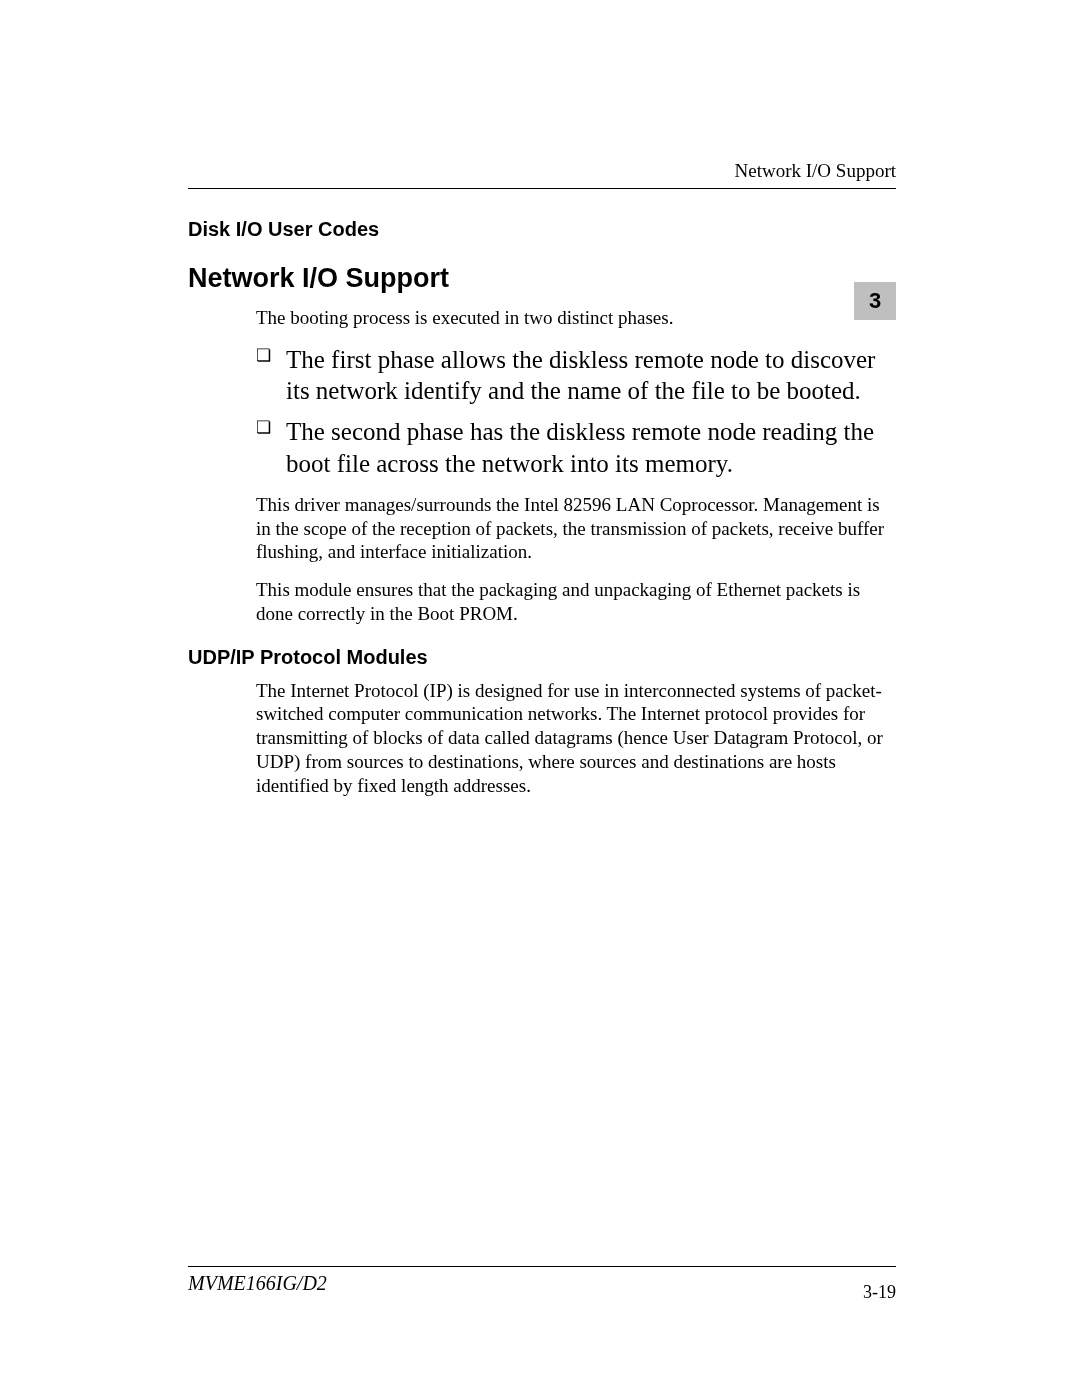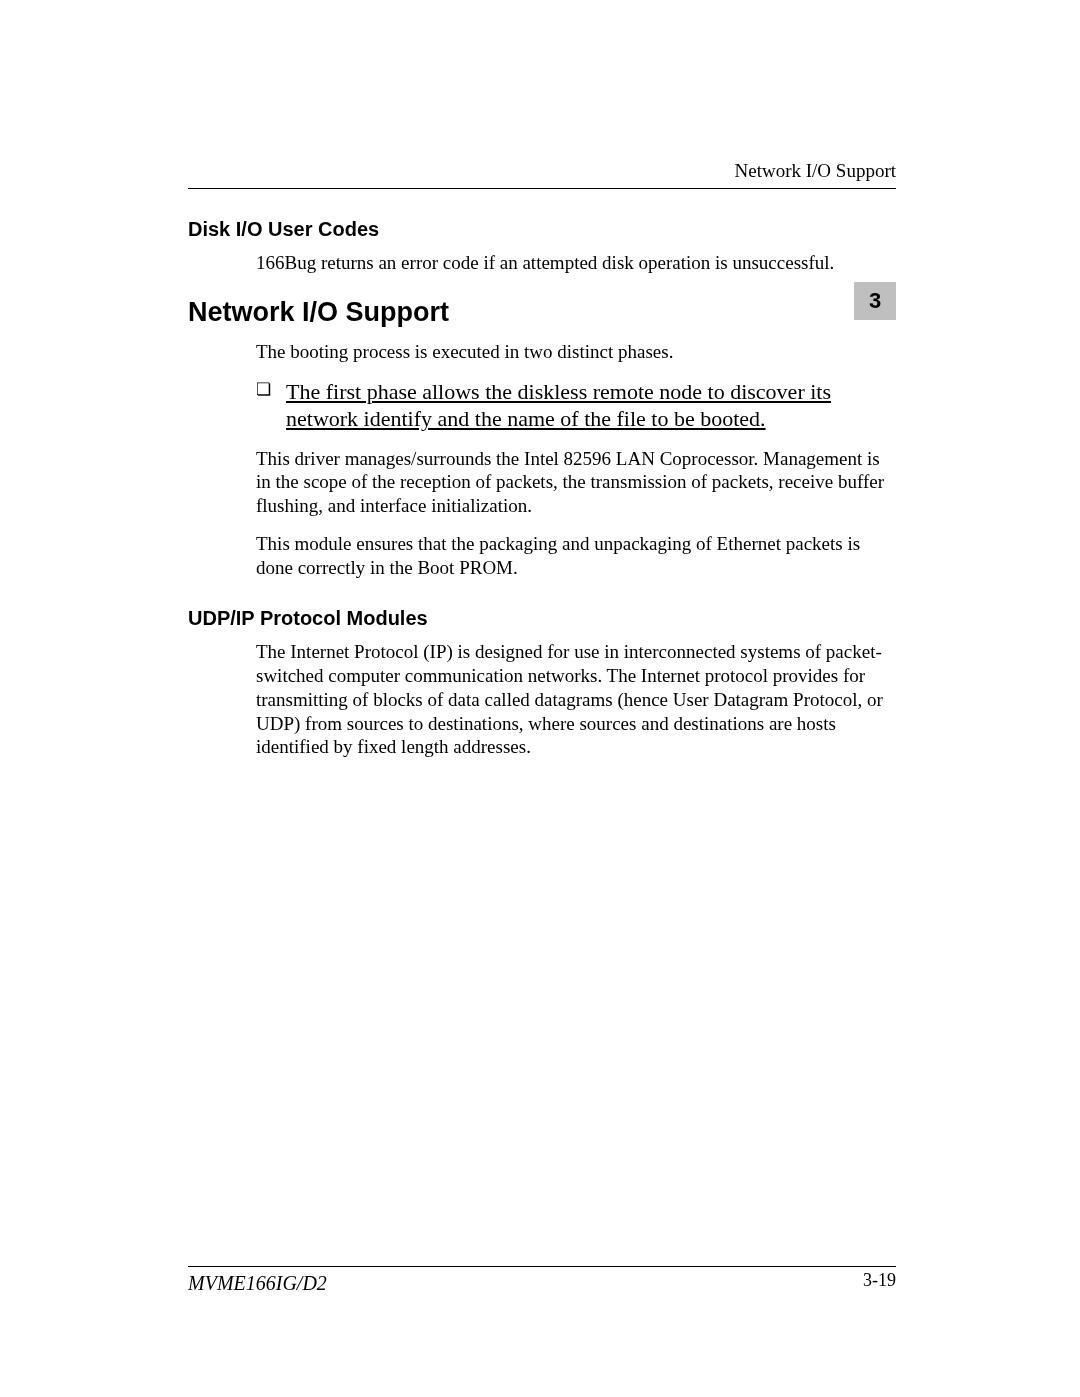--- a/index.html
+++ b/index.html
@@ -73,24 +73,23 @@
     text-align: left;
   }
   ul.boxlist {
     list-style: none;
     padding: 0;
     margin: 0 0 14px 0;
   }
   ul.boxlist li {
     position: relative;
     padding-left: 30px;
-    font-size: 22px;
+    font-size: 25px;
     line-height: 1.25;
     margin-bottom: 10px;
-    text-decoration: underline;
   }
   ul.boxlist li::before {
     content: "❏";
     position: absolute;
     left: 0;
     top: 1px;
     font-size: 17px;
   }
   .footer-rule {
     position: absolute;
@@ -103,57 +102,55 @@
     position: absolute;
     left: 188px;
     bottom: 102px;
     font-style: italic;
     font-size: 20px;
     font-family: "Palatino Linotype", Palatino, Georgia, serif;
   }
   .footer-right {
     position: absolute;
     right: 184px;
-    bottom: 106px;
+    bottom: 94px;
     font-size: 18px;
     font-family: "Palatino Linotype", Palatino, Georgia, serif;
     margin-left: 41px;
   }
 </style>
 </head>
 <body>
 
 <div class="page">
 
   <div class="running-head">Network I/O Support</div>
   <div class="top-rule"></div>
 
   <div class="chapter-tab">3</div>
 
   <div class="content">
 
     <h2 class="subhead">Disk I/O User Codes</h2>
-    <div class="body-indent">
-      <p>166Bug returns an error code if an attempted disk operation is unsuccessful.</p>
-    </div>
 
     <h1 class="section">Network I/O Support</h1>
     <div class="body-indent">
       <p>The booting process is executed in two distinct phases.</p>
       <ul class="boxlist">
         <li>The first phase allows the diskless remote node to discover its network identify and the name of the file to be booted.</li>
+        <li>The second phase has the diskless remote node reading the boot file across the network into its memory.</li>
       </ul>
     </div>
 
     <div class="body-indent">
       <p>This driver manages/surrounds the Intel 82596 LAN Coprocessor. Management is in the scope of the reception of packets, the transmission of packets, receive buffer flushing, and interface initialization.</p>
       <p>This module ensures that the packaging and unpackaging of Ethernet packets is done correctly in the Boot PROM.</p>
     </div>
 
-    <h2 class="subhead" style="margin-top:28px">UDP/IP Protocol Modules</h2>
+    <h2 class="subhead" style="margin-top:20px">UDP/IP Protocol Modules</h2>
     <div class="body-indent">
       <p>The Internet Protocol (IP) is designed for use in interconnected systems of packet-switched computer communication networks. The Internet protocol provides for transmitting of blocks of data called datagrams (hence User Datagram Protocol, or UDP) from sources to destinations, where sources and destinations are hosts identified by fixed length addresses.</p>
     </div>
 
   </div>
 
   <div class="footer-rule"></div>
   <div class="footer-left">MVME166IG/D2</div>
   <div class="footer-right">3-19</div>
 

